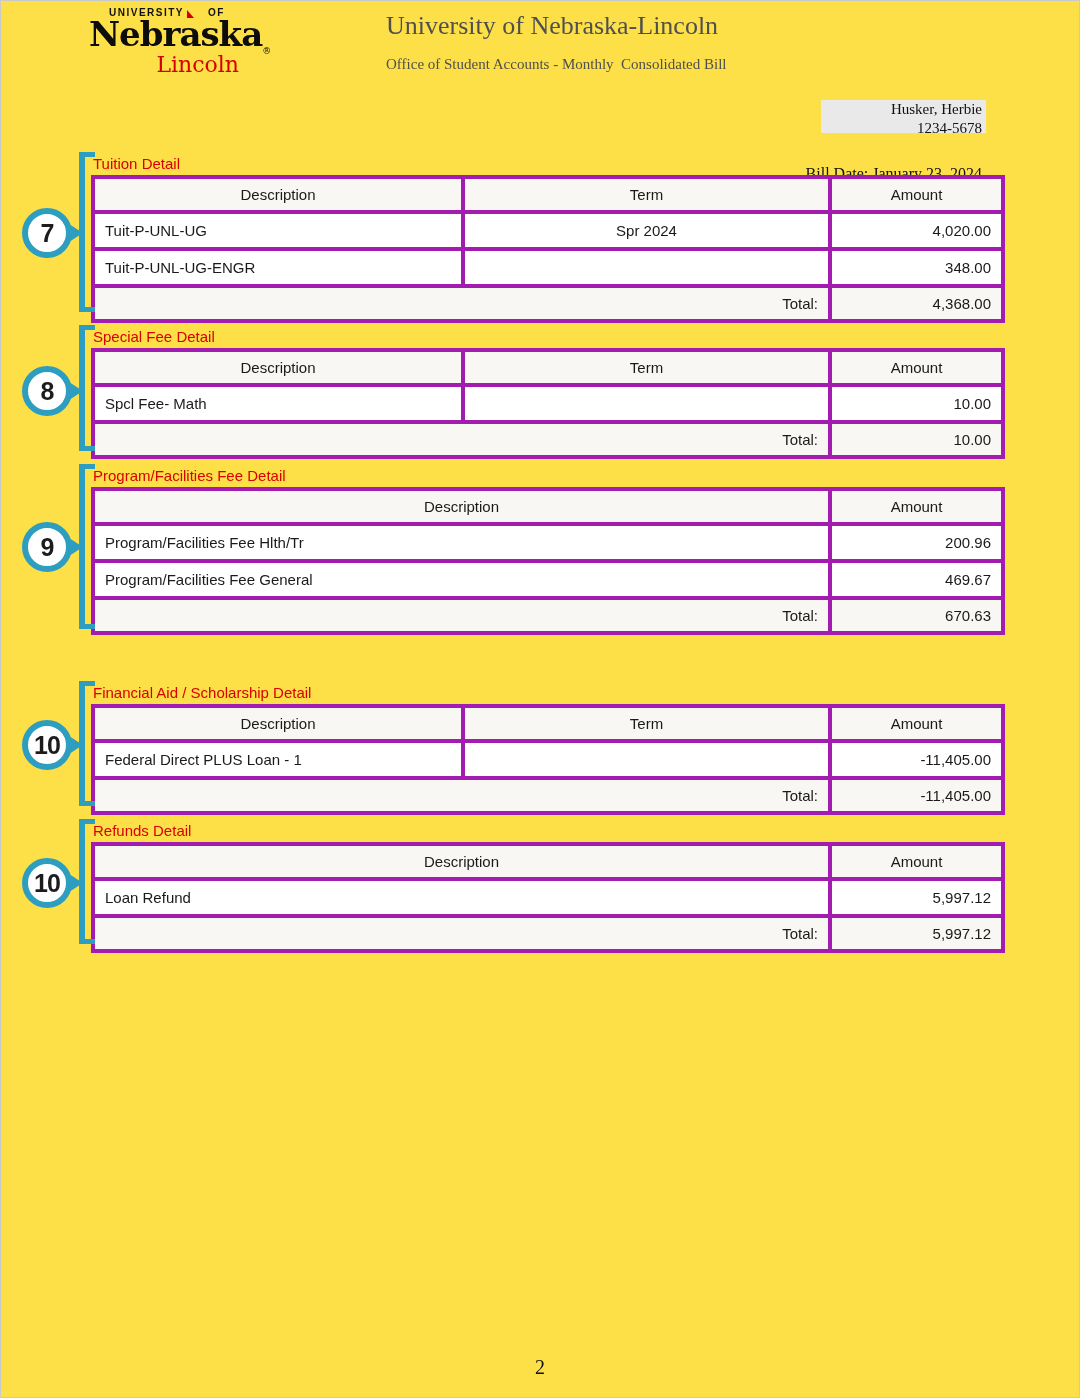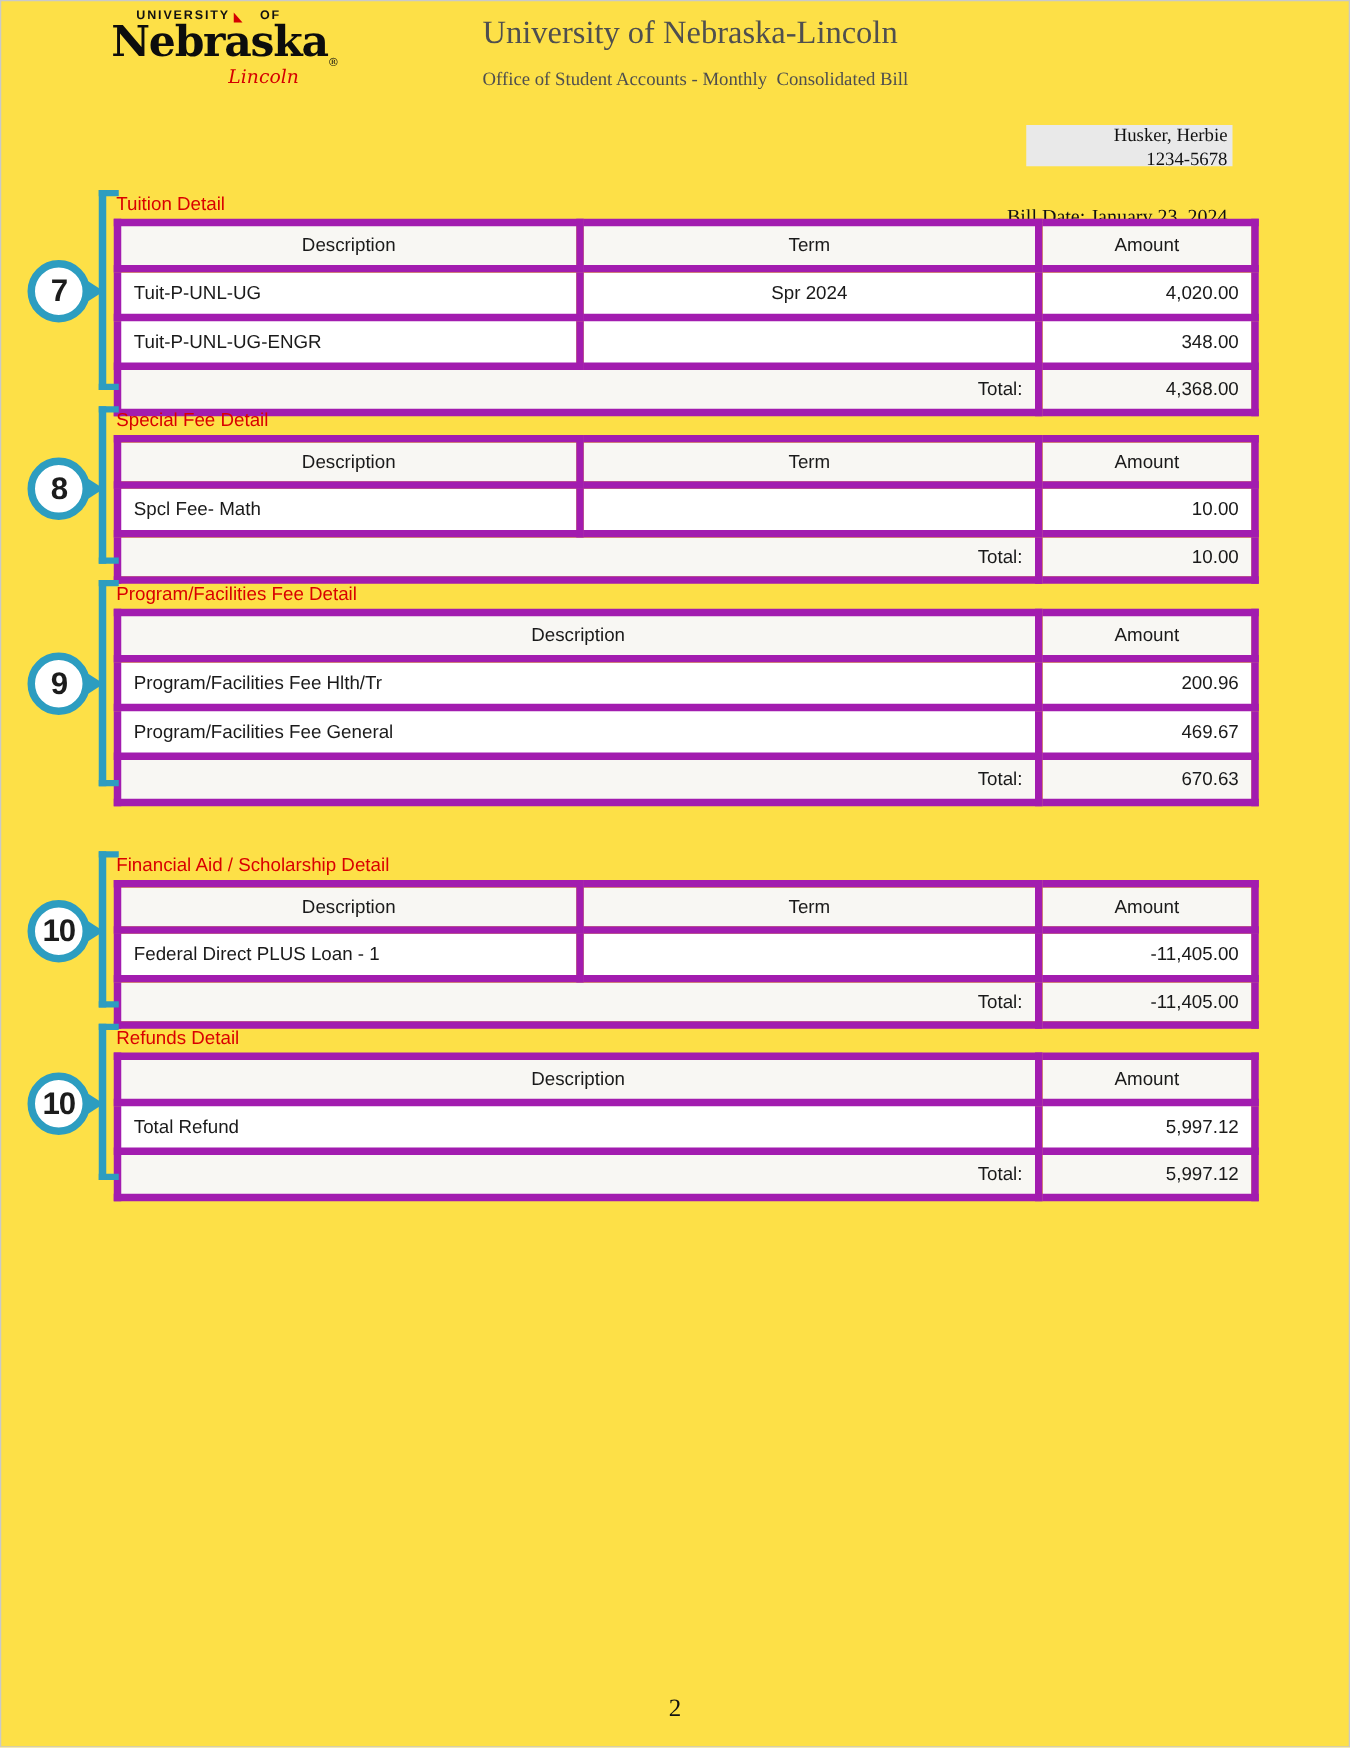--- a/index.html
+++ b/index.html
@@ -11,21 +11,21 @@
     overflow:hidden;
   }
 
   
   .logo { position:absolute; left:88px; top:6px; width:160px; }
   .logo-top { display:flex; align-items:flex-end; margin-left:20px; font-family:"Liberation Sans",sans-serif; font-weight:bold; font-size:10px; letter-spacing:1.5px; color:#111; }
   .logo-top .of { margin-left:14px; }
   .logo-mark { width:0; height:0; border-left:7px solid #d40000; border-top:8px solid transparent; margin:0 0 0 3px; }
   .logo-name { font-family:"DejaVu Serif", serif; font-weight:bold; font-size:34px; letter-spacing:-1px; line-height:0.95; color:#0d0d0d; }
   .logo-name .reg { font-size:9px; vertical-align:sub; font-weight:normal; }
-  .logo-lincoln { font-family:"DejaVu Serif", serif; font-size:15px; color:#d40000; text-align:right; padding-right:10px; margin-top:-3px;font-style:italic; }
+  .logo-lincoln { font-family:"DejaVu Serif", serif; font-size:22px; color:#d40000; text-align:right; padding-right:10px; margin-top:-3px; }
 
   .title-block { position:absolute; left:385px; top:10px; }
   .doc-title { font-family:"Liberation Serif", serif; font-size:26px; color:#4f4f4f; }
   .doc-subtitle { font-family:"Liberation Serif", serif; font-size:15px; color:#4f4f4f; margin-top:15px; white-space:pre; }
 
   .redaction { position:absolute; left:820px; top:99px; width:165px; height:33px; background:#e9e9e9; }
   .info-line { position:absolute; right:97px; text-align:right; }
   .info-name { top:100px; font-family:"Liberation Serif", serif; font-size:15px; color:#111; }
   .info-id   { top:119px; font-family:"Liberation Serif", serif; font-size:15px; color:#111; }
   .info-date { top:152px; font-family:Liberation Serif, serif; font-size:16px; color:#111;margin-top:12px; }
@@ -35,21 +35,21 @@
   .bracket { position:absolute; left:0; top:0; width:16px; border-left:6px solid #2d9dc0; border-top:5px solid #2d9dc0; border-bottom:5px solid #2d9dc0; }
   .section-title { margin:3px 0 3px 14px; font-size:15px; color:#d90000; }
 
   .callout { position:absolute; left:-57px; width:50px; height:50px; }
   .callout-circle { width:50px; height:50px; border:6px solid #2d9dc0; border-radius:50%; background:#fff; display:flex; align-items:center; justify-content:center; }
   .callout-circle span { font-size:25px; font-weight:bold; color:#1c1c1c; letter-spacing:-1px; }
   .callout-tail { position:absolute; right:-11px; top:50%; transform:translateY(-50%); width:0; height:0; border-top:9px solid transparent; border-bottom:9px solid transparent; border-left:14px solid #2d9dc0; }
 
   
   table.bill-table { margin-left:12px; width:910px; border-collapse:collapse; font-size:15px; color:#1a1a1a; table-layout:fixed; }
-  .bill-table th, .bill-table td { border:6px solid #a21caf; overflow:hidden; }
+  .bill-table th, .bill-table td { border:4px solid #a21caf; overflow:hidden; }
   .bill-table thead th { background:#f8f7f3; font-weight:normal; text-align:center; padding:7px 10px; }
   .bill-table td { background:#fff; padding:8px 10px; }
   .bill-table td.desc { text-align:left; }
   .bill-table td.term { text-align:center; }
   .bill-table td.amt  { text-align:right; }
   .bill-table tr.total td { background:#f8f7f3; padding:7px 10px; }
   .bill-table td.total-label { text-align:right; }
   col.c-desc { width:370px; } col.c-term { width:367px; } col.c-amt { width:173px; }
   col.c-desc-wide { width:737px; }
 
@@ -245,21 +245,21 @@
           <col class="c-amt">
         </colgroup>
       <thead>
         <tr>
           <th>Description</th>
           <th>Amount</th>
         </tr>
       </thead>
       <tbody>
         <tr>
-          <td class="desc">Total Refund</td>
+          <td class="desc">Loan Refund</td>
           <td class="amt">5,997.12</td>
         </tr>
         <tr class="total">
           <td class="total-label">Total:</td>
           <td class="amt">5,997.12</td>
         </tr>
       </tbody>
     </table>
   </div>
 

